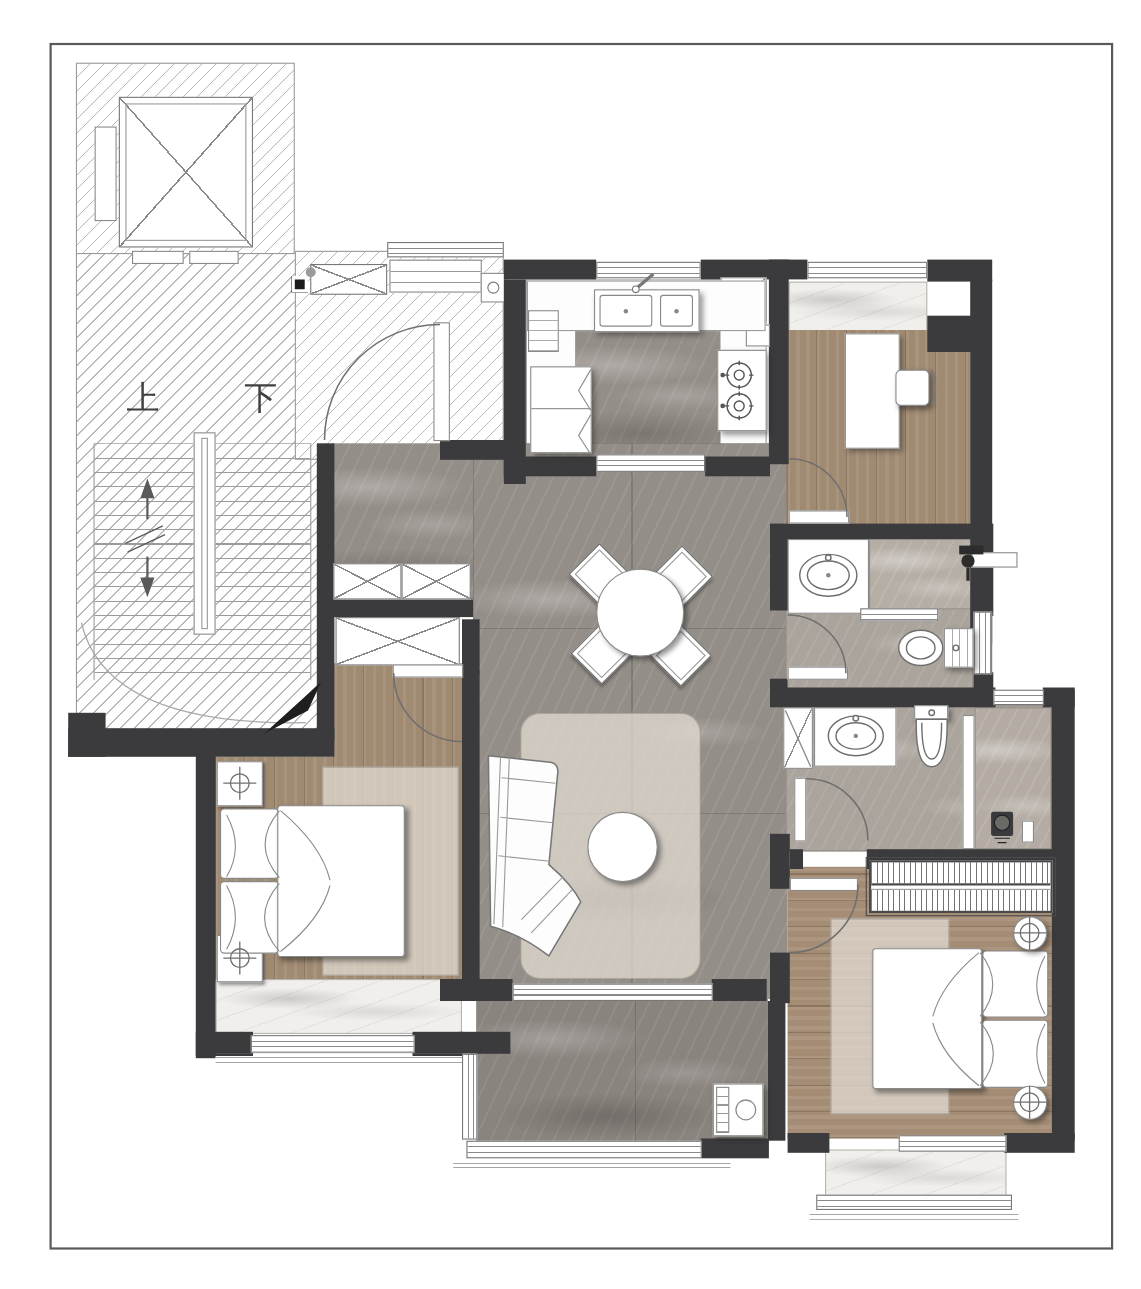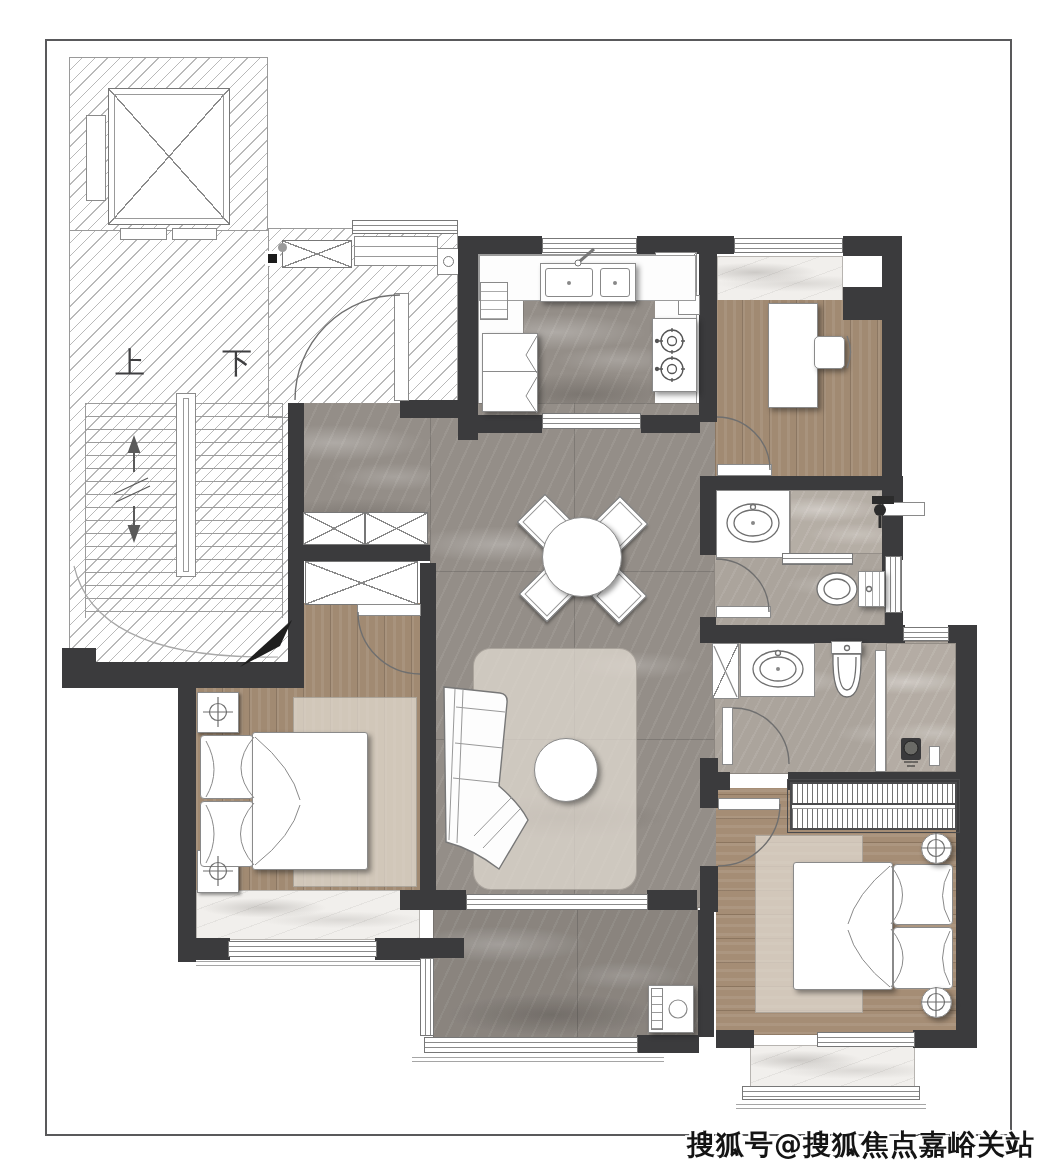--- a/index.html
+++ b/index.html
@@ -331,14 +331,13 @@
       <circle cx="936" cy="1002" r="8.5"></circle>
         <path d="M 921 1002 h 30 M 936 987 v 30"></path>
     </g>
 
     <circle cx="678" cy="1009" r="9" fill="none" stroke="#8a8a8a" stroke-width="1.2"></circle>
   </svg>
 
   <div class="a lbl" style="left:115px;top:348px;">上</div>
   <div class="a lbl" style="left:222px;top:348px;">下</div>
 
-  <div class="a wm" style="right:2px;top:1126px;z-index:20;">搜狐号@搜狐焦点嘉峪关站</div>
 </div>
 
 </body></html>

